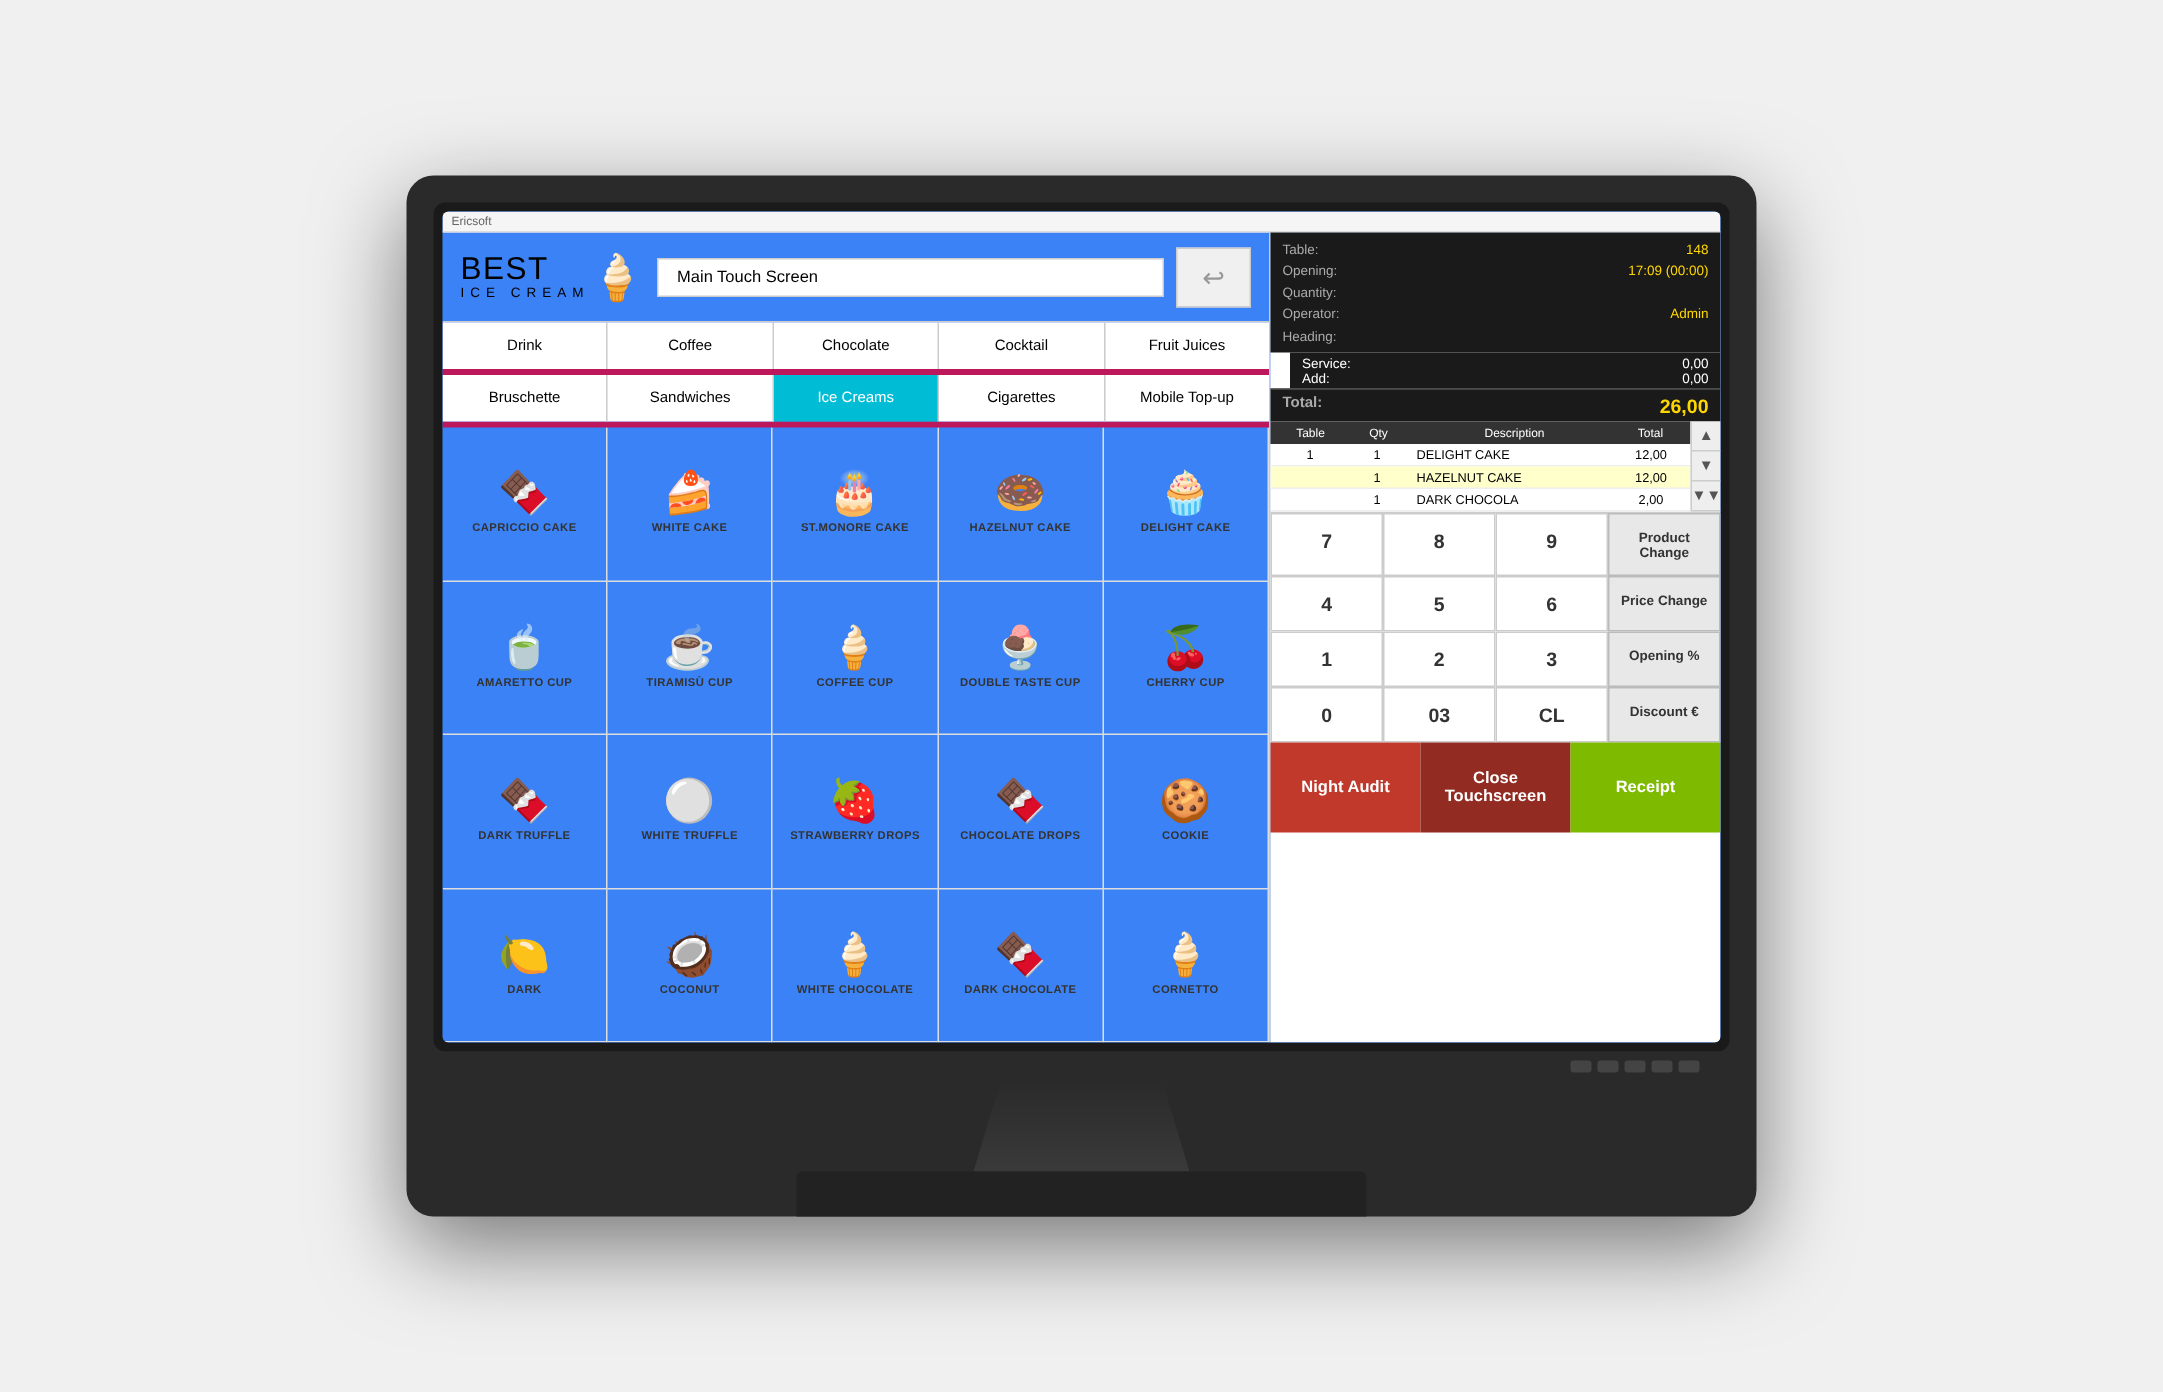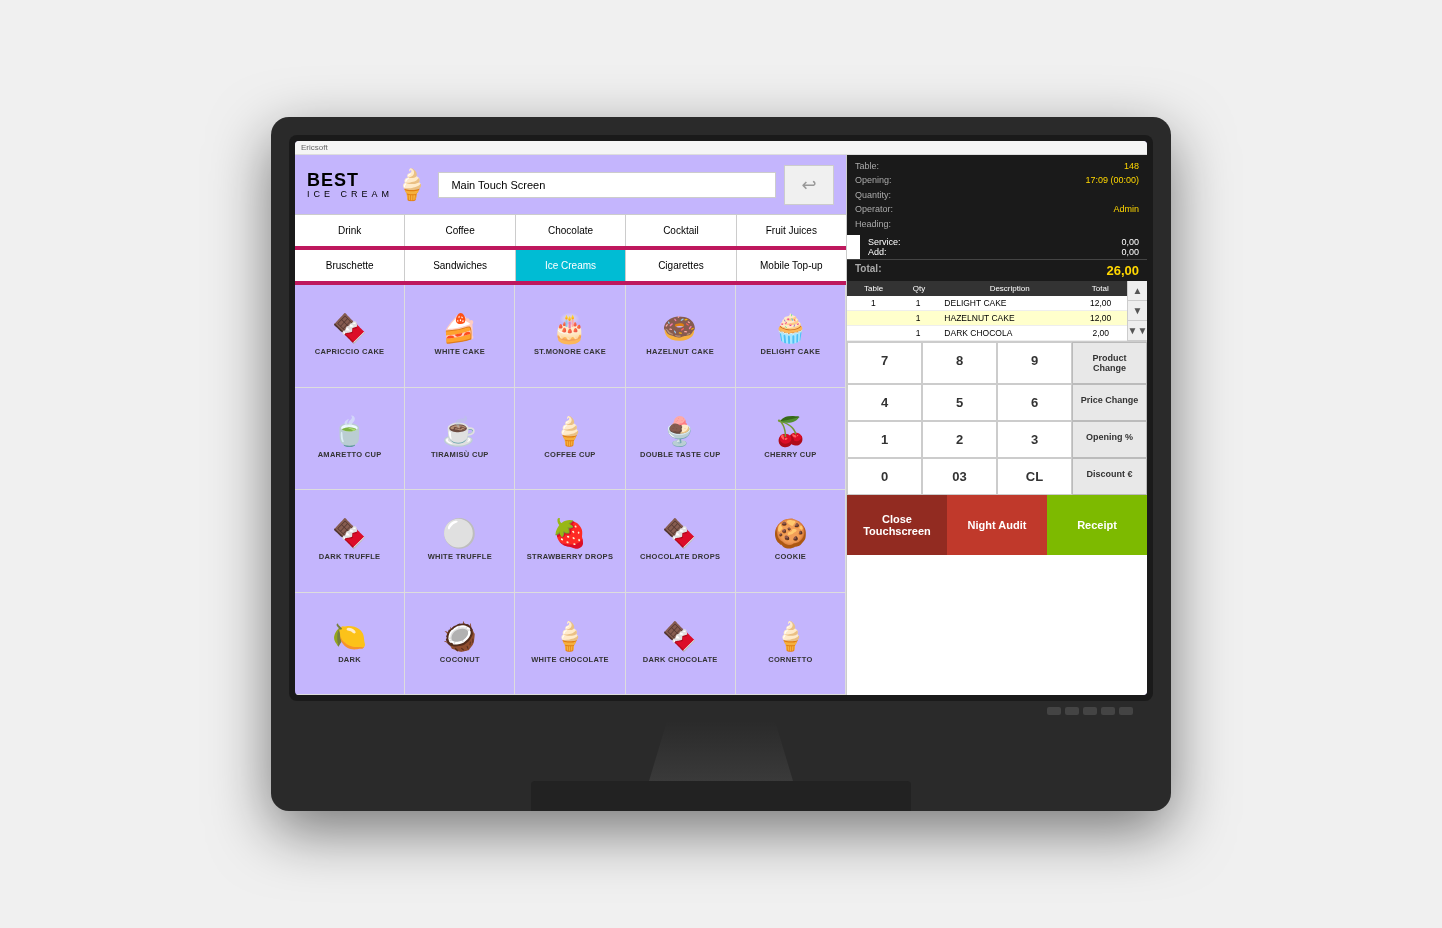--- a/index.html
+++ b/index.html
@@ -21,21 +21,21 @@
       position: relative;
     }
 
     .monitor-screen-bezel {
       background: #1a1a1a;
       border-radius: 8px;
       padding: 6px;
     }
 
     .screen {
-      background: #c4b5fd;
+      background: #3b82f6;
       width: 100%;
       border-radius: 4px;
       overflow: hidden;
       position: relative;
     }
 
     .screen-header {
       background: #f5f5f5;
       padding: 2px 6px;
       font-size: 8px;
@@ -59,22 +59,22 @@
     .logo-area {
       display: flex;
       align-items: center;
       justify-content: space-between;
       padding: 8px 12px;
       border-bottom: 1px solid #ccc;
       height: 60px;
     }
 
     .logo-text {
-      font-size: 18px;
-      font-weight: 700;
+      font-size: 21px;
+      font-weight: 400;
       letter-spacing: 1px;
       line-height: 1;
     }
     .logo-sub {
       font-size: 9px;
       letter-spacing: 4px;
       font-weight: 400;
       text-align: right;
     }
 
@@ -577,22 +577,22 @@
                 <div class="num-btn">3</div>
                 <div class="action-btn">Opening %</div>
                 <div class="num-btn">0</div>
                 <div class="num-btn">03</div>
                 <div class="num-btn">CL</div>
                 <div class="action-btn">Discount €</div>
               </div>
           </div>
 
           <div class="bottom-btns" id="bottom-btns">
+              <div class="bottom-btn" style="background: rgb(192, 57, 43);">Night Audit</div>
               <div class="bottom-btn" style="background: rgb(146, 43, 33);">Close Touchscreen</div>
-              <div class="bottom-btn" style="background: rgb(192, 57, 43);">Night Audit</div>
               <div class="bottom-btn" style="background: rgb(125, 186, 0);">Receipt</div>
             </div>
         </div>
       </div>
     </div>
   </div>
 
   <div class="monitor-stand-top">
     <div class="stand-buttons">
       <div class="stand-btn"></div>

